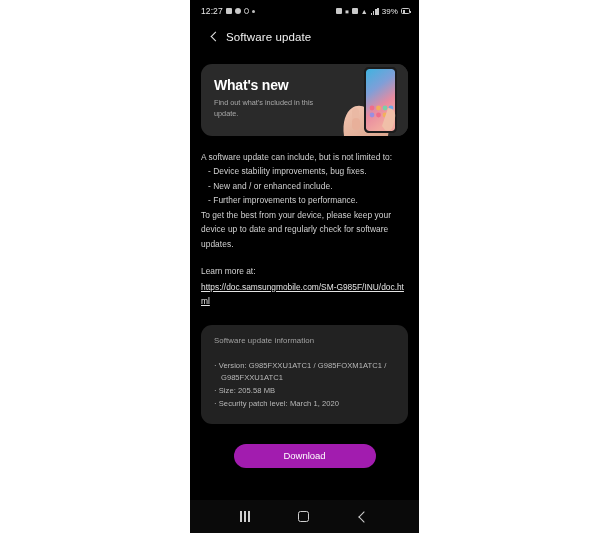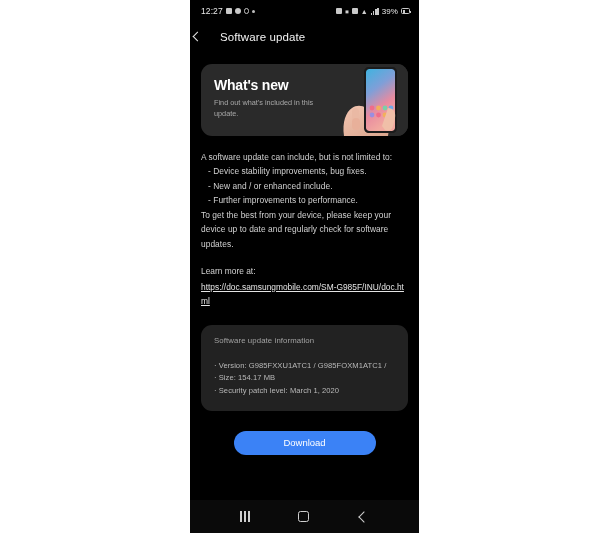--- a/index.html
+++ b/index.html
@@ -113,22 +113,22 @@
     position: absolute;
     left: 0.5px; top: 0.5px; bottom: 0.5px;
     width: 38%;
     background: #c9c9c9;
   }
   
   .appbar {
     height: 30px;
     display: flex;
     align-items: center;
-    padding-left: 0;
-    gap: 16px;
+    padding-left: 18px;
+    gap: 4px;
     text-align: center;
   }
   .back-chevron {
     width: 14px;
     height: 14px;
     position: relative;
     cursor: pointer;
   }
   .back-chevron::before {
     content: "";
@@ -255,21 +255,21 @@
     font-size: 9.5px;
     cursor: pointer;
     border: none;
     font-family: "Liberation Sans", sans-serif;
   }
   .btn-later {
     background: #2e2e2e;
     color: #f0f0f0;
   }
   .btn-download {
-    background: #3b82f6;
+    background: #a21caf;
     color: #ffffff;
   }
   
   .navbar {
     position: absolute;
     left: 0;
     bottom: 0;
     width: 100%;
     height: 33px;
     background: #0a0a0a;
@@ -407,21 +407,22 @@
 
       <div class="learn">
         <span>Learn more at:</span>
         <span class="link">https://doc.samsungmobile.com/SM-G985F/INU/doc.html</span>
       </div>
 
       <div class="infopanel">
         <div class="info-head">Software update information</div>
         <div class="info-list">
           <div class="info-item">· Version: G985FXXU1ATC1 / G985FOXM1ATC1 /</div>
-          <div class="info-item">· Size: 154.17 MB</div>
+          <div class="info-cont">G985FXXU1ATC1</div>
+          <div class="info-item">· Size: 205.58 MB</div>
           <div class="info-item">· Security patch level: March 1, 2020</div>
         </div>
       </div>
 
       <div class="buttons">
         <button class="btn btn-download">Download</button>
       </div>
     </div>
 
     <div class="navbar">

